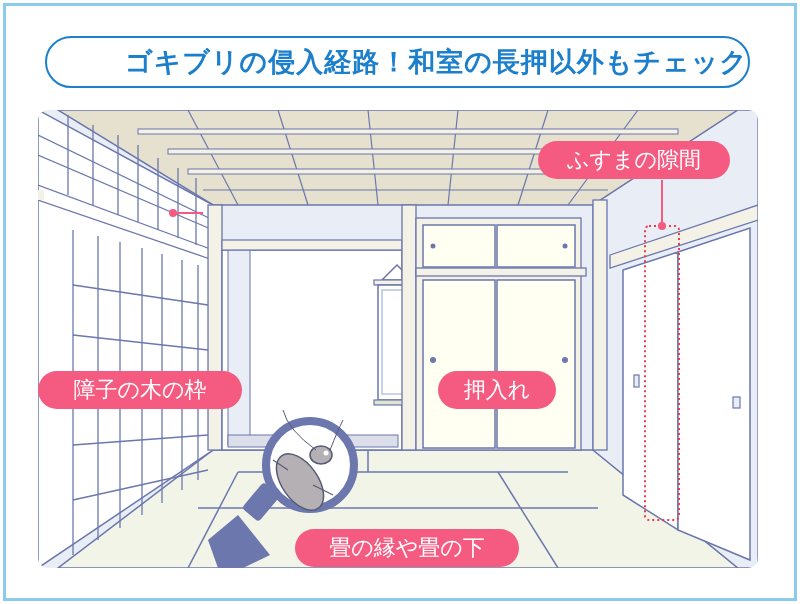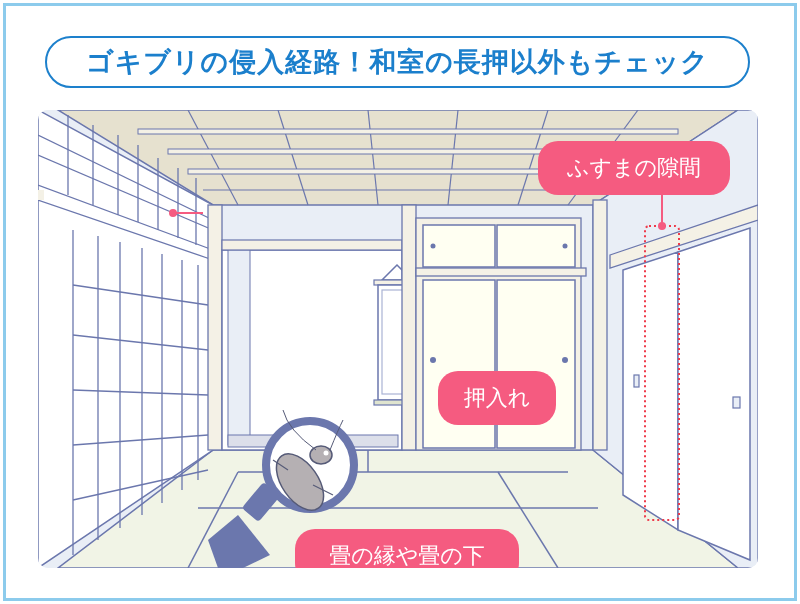--- a/index.html
+++ b/index.html
@@ -1,22 +1,22 @@
 <!DOCTYPE html>
 <html><head>
 <meta charset="utf-8">
 <style>
   html, body { margin: 0; padding: 0; }
   body { width: 800px; height: 604px; background: #ffffff; position: relative; overflow: hidden; font-family: "DejaVu Sans", sans-serif; }
   .frame { position: absolute; left: 3px; top: 3px; width: 788px; height: 592px; border: 3px solid #8ccbec; background: #ffffff; }
-  .title-pill { position: absolute; left: 45px; top: 36px; width: 705px; height: 52px; border: 2px solid #1d80cc; border-radius: 28px; background: #fff; display: flex; align-items: center; justify-content: center; box-sizing: border-box; }
+  .title-pill { position: absolute; left: 45px; top: 36px; width: 705px; height: 52px; border: 2px solid #1d80cc; border-radius: 28px; background: #fff; display: flex; align-items: center; justify-content: flex-end; box-sizing: border-box; }
   .title-text { color: #1b7fcc; font-weight: bold; font-size: 27px; letter-spacing: 1px; font-family: "DejaVu Sans", sans-serif; }
   .scene { position: absolute; left: 38px; top: 110px; width: 720px; height: 458px; border-radius: 10px; overflow: hidden; background: #e9eef6; }
   .scene svg { position: absolute; left: 0; top: 0; }
-  .label { position: absolute; background: #f55b80; color: #ffffff; border-radius: 20px; font-size: 22px; height: 54px; display: flex; align-items: center; justify-content: center; box-sizing: border-box; padding: 17px 14px; font-family: "DejaVu Sans", sans-serif; white-space: nowrap; }
+  .label { position: absolute; background: #f55b80; color: #ffffff; border-radius: 20px; font-size: 22px; height: 38px; display: flex; align-items: center; justify-content: center; box-sizing: border-box; padding: 17px 14px; font-family: "DejaVu Sans", sans-serif; white-space: nowrap; }
 </style>
 </head>
 <body>
 
 <div class="frame"></div>
 
 <div class="title-pill">
   <span class="title-text">ゴキブリの侵入経路！和室の長押以外もチェック</span>
 </div>
 
@@ -138,15 +138,16 @@
         <circle cx="288" cy="343" r="2.5" fill="#ffffff"></circle>
         <path d="M278 340 Q 250 320 245 300" stroke="#555a77" fill="none" stroke-width="1"></path>
         <path d="M292 340 Q 300 320 305 310" stroke="#555a77" fill="none" stroke-width="1"></path>
         <path d="M250 360 L 235 350" stroke="#555a77" stroke-width="1.2"></path>
         <path d="M275 375 L 295 385" stroke="#555a77" stroke-width="1.2"></path>
       </g>
     </g>
   </svg>
 
   <div class="label" style="left:500px; top:31px; width:192px;">ふすまの隙間</div>
+  <div class="label" style="left:0px; top:261px; width:204px;">障子の木の枠</div>
   <div class="label" style="left:257px; top:419px; width:224px;">畳の縁や畳の下</div>
   <div class="label" style="left:400px; top:261px; width:118px;">押入れ</div>
 </div>
 
 </body></html>

